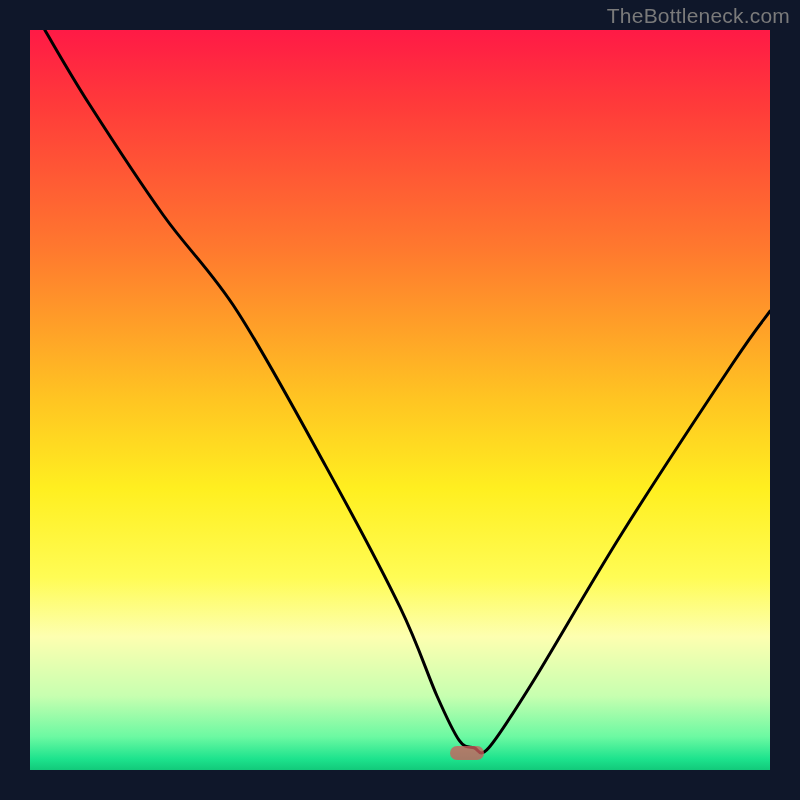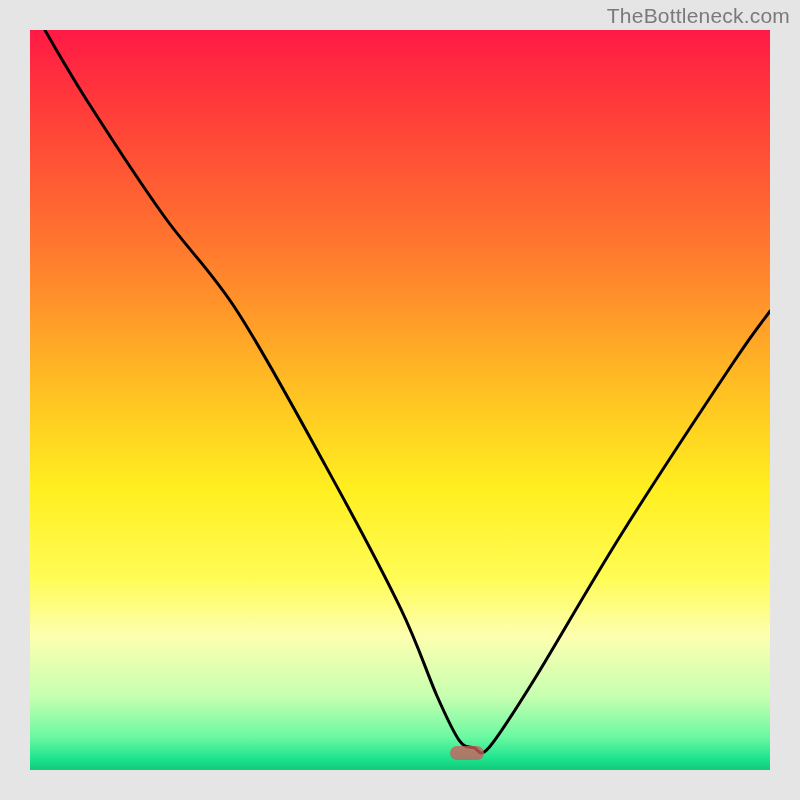--- a/index.html
+++ b/index.html
@@ -8,21 +8,21 @@
     width: 800px;
     height: 800px;
     background: #000;
     overflow: hidden;
     font-family: Arial, Helvetica, sans-serif;
   }
   .frame {
     position: relative;
     width: 800px;
     height: 800px;
-    background: #e5e5e5;
+    background: #0f172a;
   }
   .watermark {
     position: absolute;
     top: 4px;
     right: 10px;
     color: #7a7a7a;
     font-size: 21px;
     font-weight: 500;
     letter-spacing: 0.2px;
     z-index: 40;

